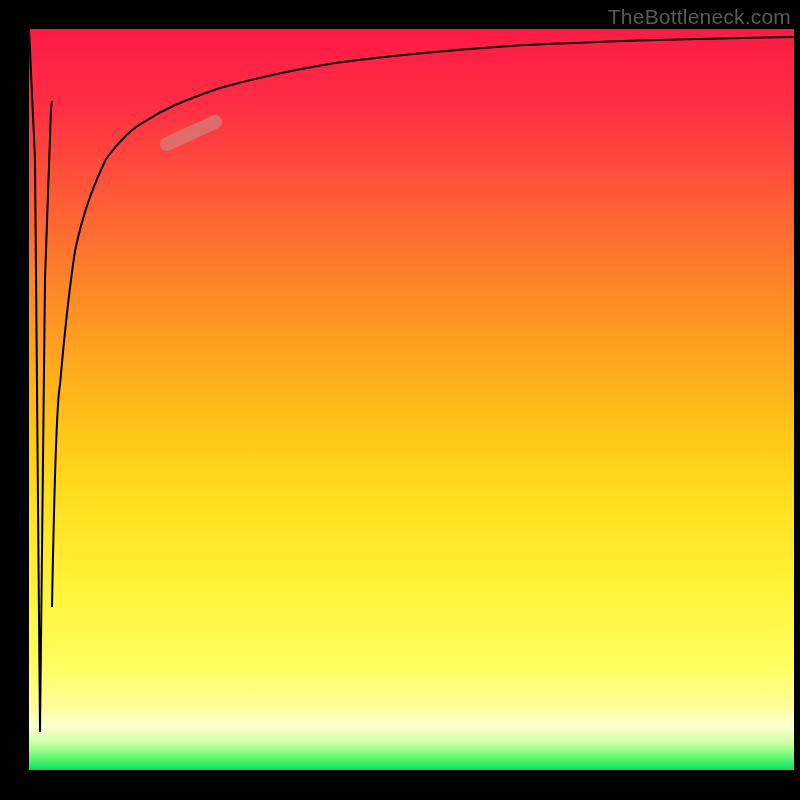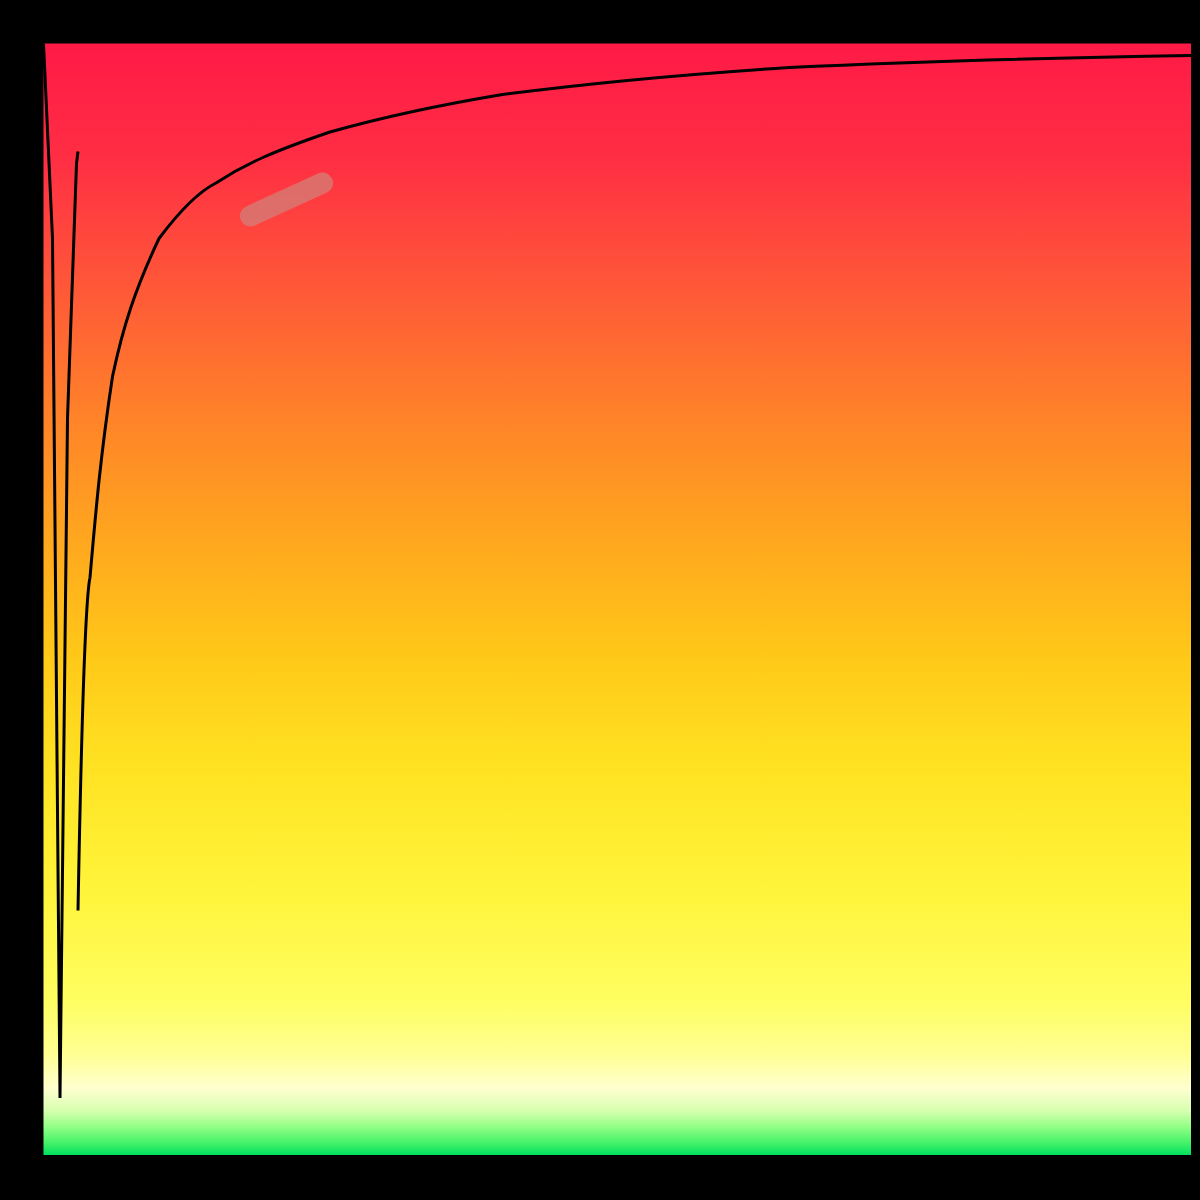--- a/index.html
+++ b/index.html
@@ -84,13 +84,14 @@
              C 35 310, 38 275, 46 222
              C 53 189, 61 164, 77 130
              C 92 110, 105 98, 115 93
              C 135 80, 153 72, 191 59
              C 230 48, 270 40, 306 34
              C 360 27, 420 21, 497 16
              C 560 13, 640 10, 765 8"></path>
     <line class="marker" x1="138" y1="115" x2="186" y2="93"></line>
   </svg>
 
+  <div class="attribution">TheBottleneck.com</div>
 </div>
 
 </body></html>

